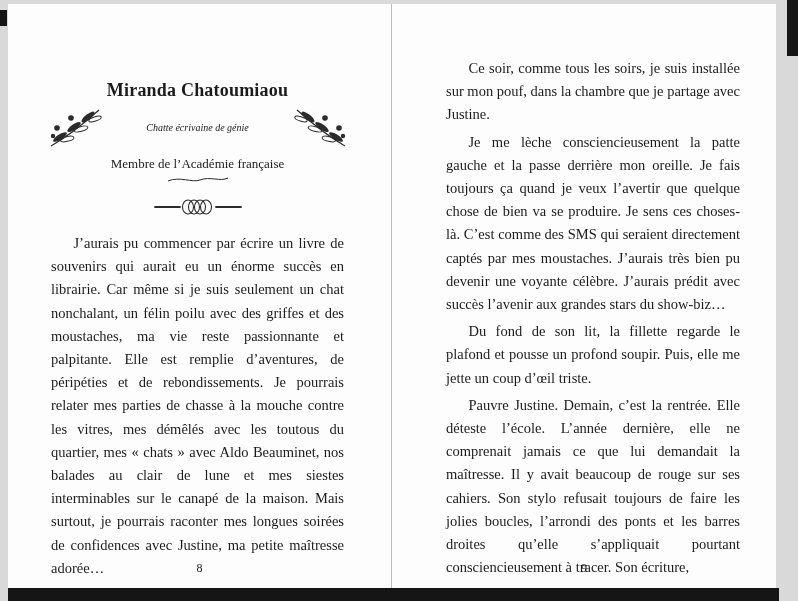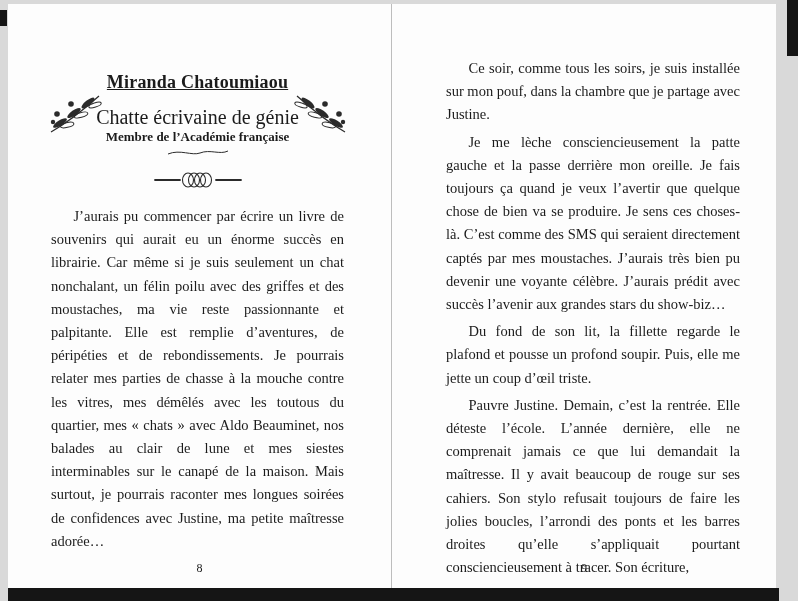--- a/index.html
+++ b/index.html
@@ -16,23 +16,23 @@
     background: #fdfdfd;
     display: flex;
   }
   .page { position: relative; width: 50%; box-sizing: border-box; }
   .page-left  { border-right: 1px solid #bdbdbd; padding: 0 43px 0 39px; }
   .page-right { padding: 0 32px 0 50px; }
 
   .chapter-header { margin-top: 64px; text-align: center; }
   .title-row { display: flex; align-items: center; justify-content: center; }
   .header-center { display: flex; flex-direction: column; align-items: center; padding: 0 2px; min-width: 186px; }
-  .chapter-title { font-size: 18px; font-weight: bold; margin: 4px; letter-spacing: 0.2px; white-space: nowrap; text-decoration: underline; }
-  .chapter-subtitle { font-size: 20px; margin-top: 9px; white-space: nowrap; }
-  .chapter-affiliation { font-weight: bold; font-size: 13px; margin-top: 0; white-space: nowrap; }
+  .chapter-title { font-size: 18px; font-weight: bold; margin: 12px; letter-spacing: 0.2px; white-space: nowrap; }
+  .chapter-subtitle { font-style: italic; font-size: 10px; margin-top: 9px; white-space: nowrap; }
+  .chapter-affiliation { font-weight: normal; font-size: 13px; margin-top: 23px; white-space: nowrap; }
   .flourish { margin-top: 3px; }
   .divider { margin-top: 13px; text-align: center; }
 
   .body-text { font-size: 14.5px; line-height: 23.2px; text-align: justify; hyphens: auto; }
   .page-left  .body-text { margin-top: 12px; }
   .page-right .body-text { margin-top: 53px; }
   .body-text p { margin: 4px; text-indent: 1.55em; }
 
   .page-number {
     position: absolute; bottom: 12px; left: 0; right: 0;

